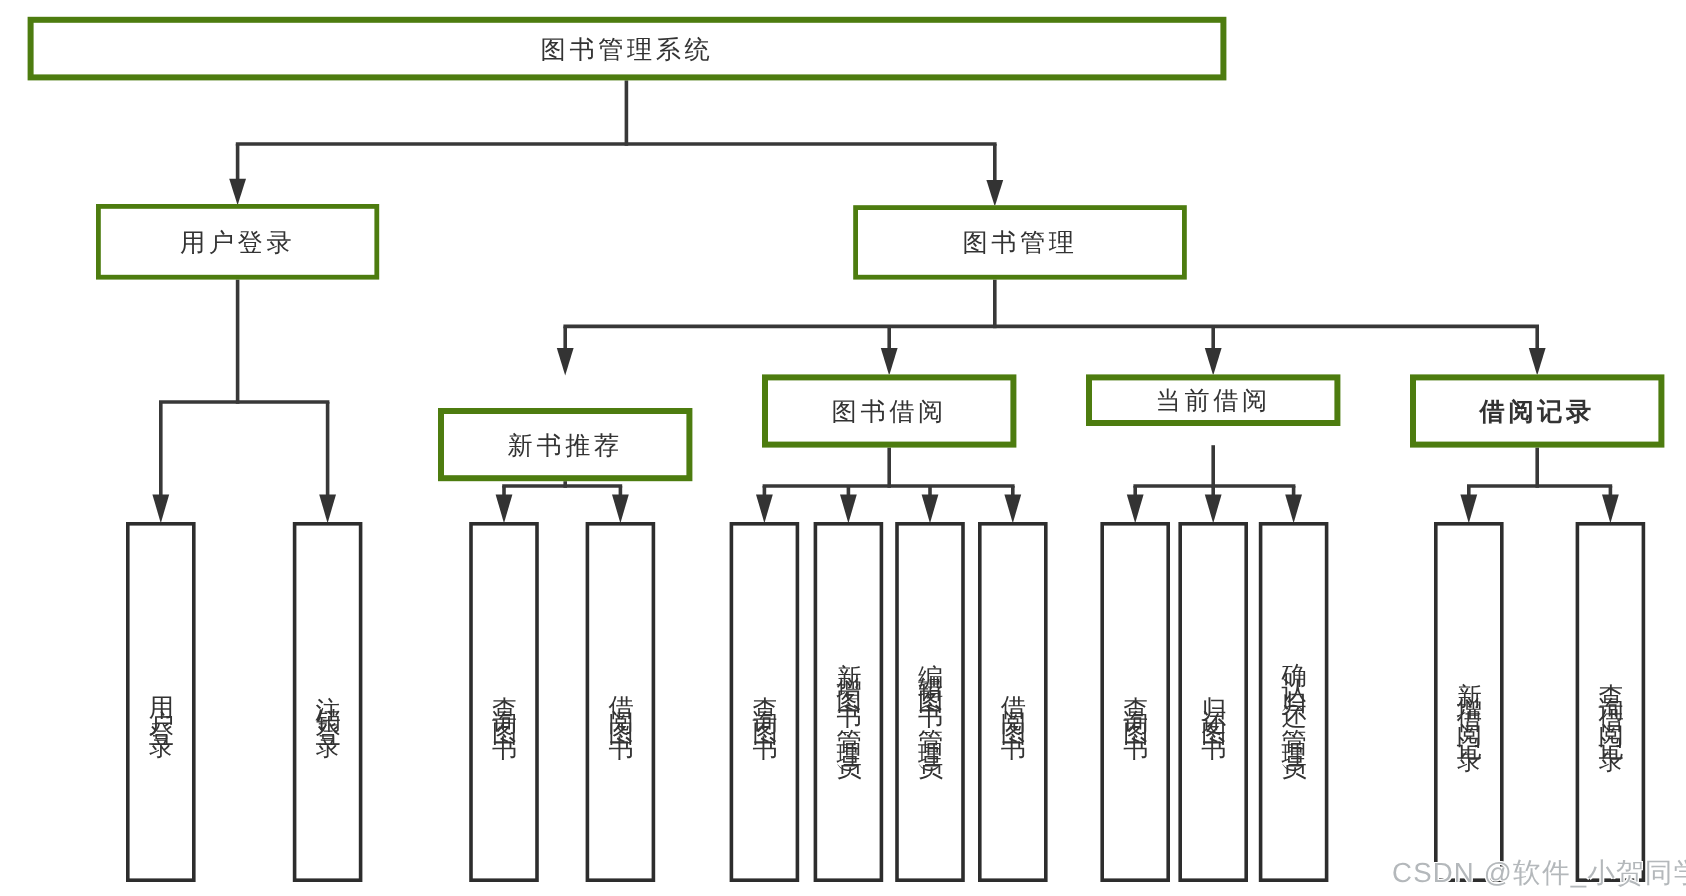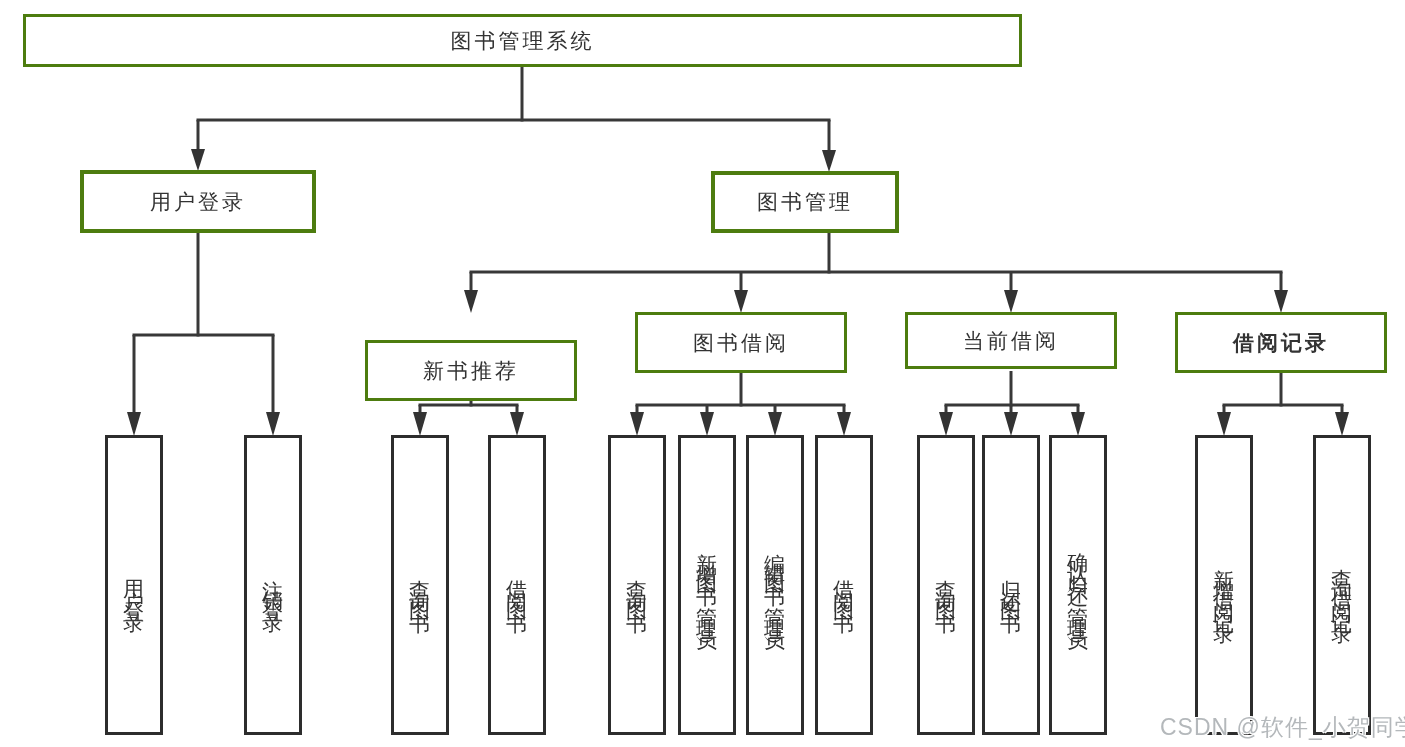--- a/index.html
+++ b/index.html
@@ -5,21 +5,21 @@
   html,body { margin:0; padding:0; background:#ffffff; }
   #canvas {
     position:relative; width:1405px; height:747px; background:#ffffff;
     font-family:"Liberation Sans","DejaVu Sans",sans-serif; overflow:hidden;
   }
   #edges { position:absolute; left:0; top:0; z-index:1; }
   #edges line { stroke:#383838; stroke-width:3; }
   #edges polygon { fill:#333333; }
   .hbox {
     position:absolute; box-sizing:border-box; background:#ffffff;
-    border:3px solid #4d7c0f; display:flex; align-items:center; justify-content:center;
+    border:5px solid #4d7c0f; display:flex; align-items:center; justify-content:center;
     font-size:21px; letter-spacing:3px; color:#333333; z-index:2; white-space:nowrap;
   }
   .lvl2 { border-width:4px; }
   .vbox {
     position:absolute; top:435px; width:58px; height:300px; box-sizing:border-box;
     background:#ffffff; border:3px solid #2d2d2d;
     display:flex; align-items:center; justify-content:center; z-index:2;
   }
   .vtext {
     writing-mode:vertical-rl; text-orientation:mixed;
@@ -113,31 +113,31 @@
     </g>
   </svg>
 
   <div class="hbox" style="left:23px; top:14px; width:999px; height:53px;">
     <span>图书管理系统</span>
   </div>
 
   <div class="hbox lvl2" style="left:80px; top:170px; width:236px; height:63px;">
     <span>用户登录</span>
   </div>
-  <div class="hbox lvl2" style="left:711px; top:171px; width:188px; height:62px;">
+  <div class="hbox lvl2" style="left:711px; top:171px; width:278px; height:62px;">
     <span>图书管理</span>
   </div>
 
   <div class="hbox" style="left:365px; top:312px; width:212px; height:61px;margin-top:28px;">
     <span>新书推荐</span>
   </div>
   <div class="hbox" style="left:635px; top:312px; width:212px; height:61px;text-align:right;">
     <span>图书借阅</span>
   </div>
-  <div class="hbox" style="left:905px; top:312px; width:212px; height:57px;">
+  <div class="hbox" style="left:905px; top:312px; width:212px; height:43px;">
     <span>当前借阅</span>
   </div>
   <div class="hbox" style="left:1175px; top:312px; width:212px; height:61px;font-weight:bold;">
     <span>借阅记录</span>
   </div>
 
   <div class="vbox" style="left:105px;">
     <span class="vtext">用户登录</span>
   </div>
   <div class="vbox" style="left:244px;">

